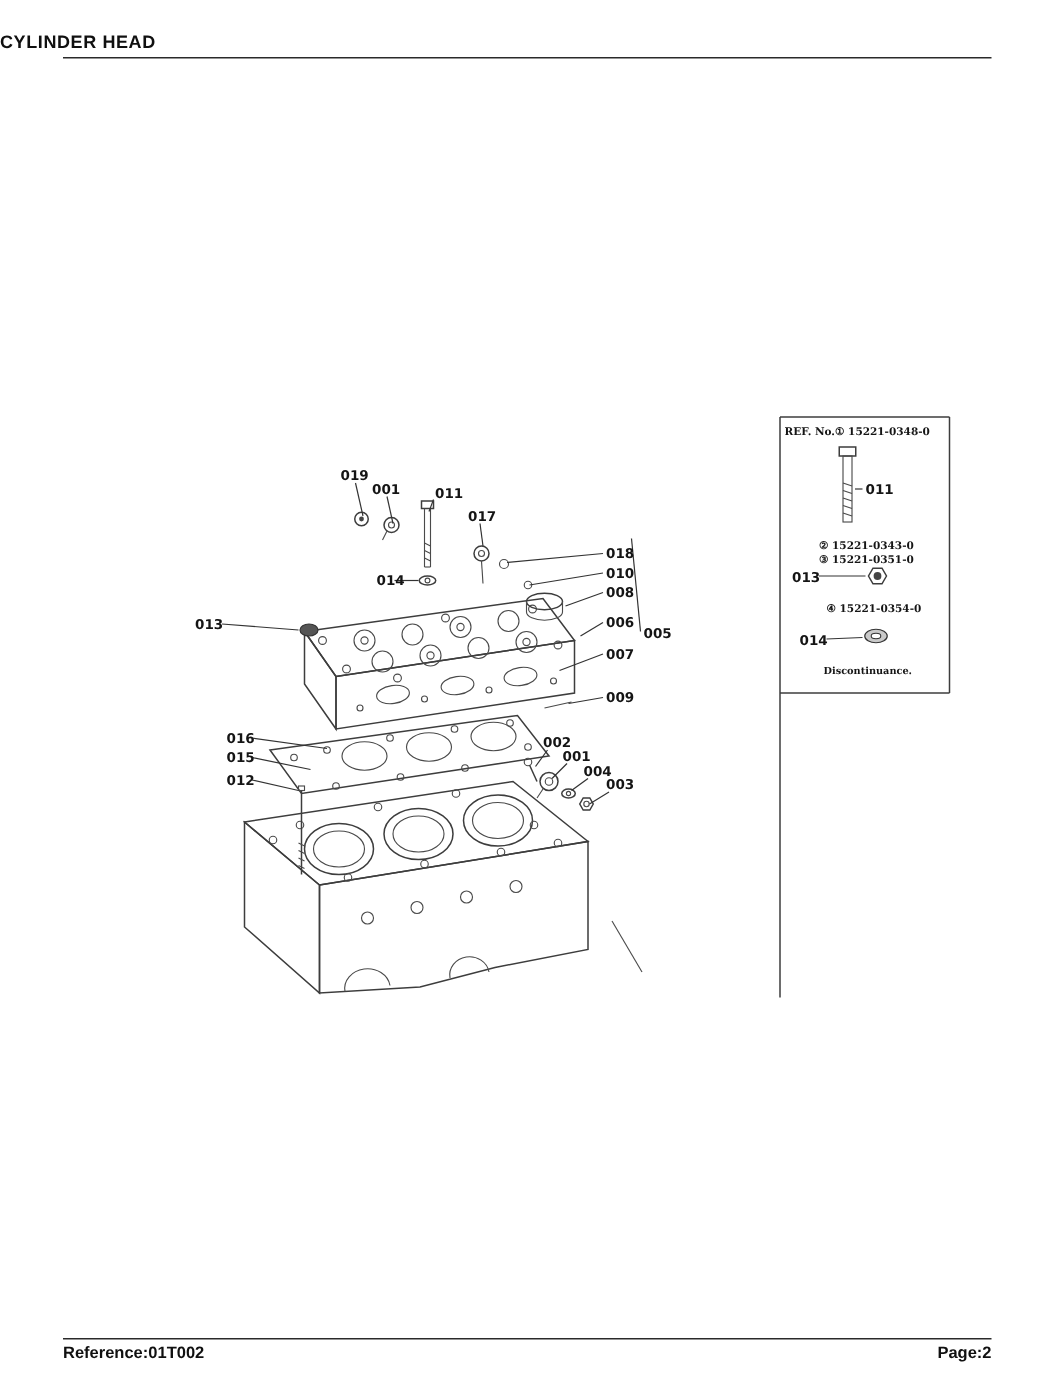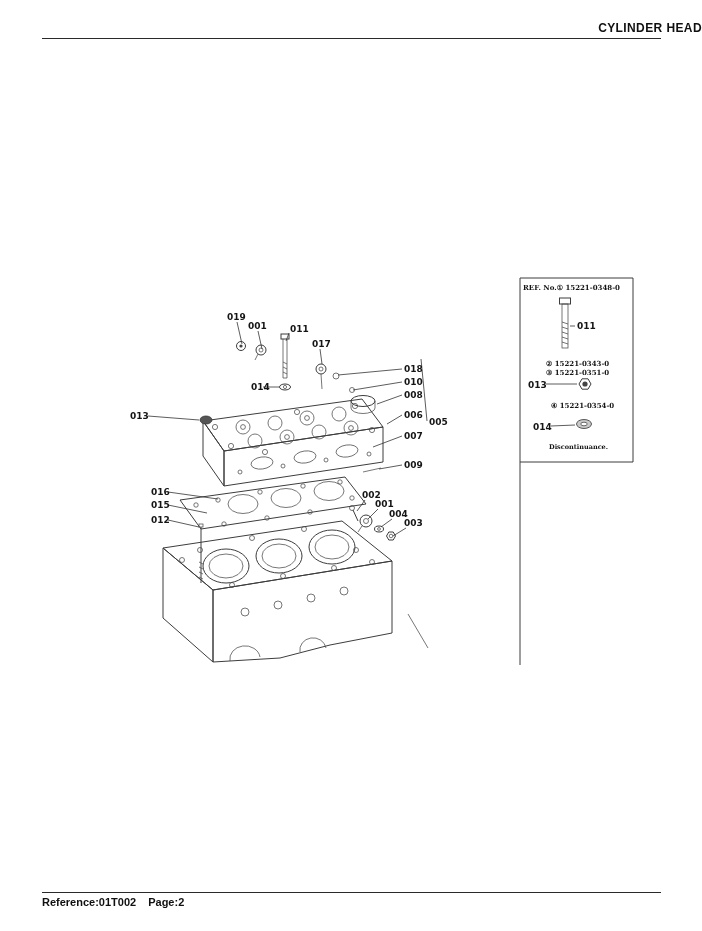--- a/index.html
+++ b/index.html
@@ -1,30 +1,30 @@
 <!DOCTYPE html>
 <html><head>
 <meta charset="utf-8">
 <style>
   html,body{margin:0;padding:0;}
   body{
     width:702px;height:931px;background:#ffffff;position:relative;
     font-family:"Liberation Sans", sans-serif;color:#111;overflow:hidden;
   }
   .page-title{
-    position:absolute;top:21px;left:0;width:702px;text-align:right;
+    position:absolute;top:21px;left:0;width:702px;text-align:left;
     font-size:12px;font-weight:bold;letter-spacing:.4px;color:#101010;
   }
   .rule{position:absolute;left:42px;right:41px;border-top:1.4px solid #2a2a2a;height:0;}
   .rule-top{top:38px;}
   .rule-bottom{top:892px;}
   .footer-row{
     position:absolute;top:896px;left:42px;right:41px;
-    display:flex;
-    font-size:11px;font-weight:bold;color:#101010;gap:12px;
+    display:flex;justify-content:space-between;
+    font-size:11px;font-weight:bold;color:#101010;
   }
   svg{position:absolute;top:0;left:0;}
   .ln{stroke:#3d3d3d;stroke-width:1;fill:none;}
   .ln-thin{stroke:#4a4a4a;stroke-width:.75;fill:none;}
   .leader{stroke:#333;stroke-width:.8;fill:none;}
   .callout{
     font-family:"DejaVu Sans", sans-serif;font-size:9px;font-weight:bold;fill:#151515;
   }
   .refsmall{
     font-family:"DejaVu Serif", serif;font-size:7px;font-weight:bold;fill:#151515;

